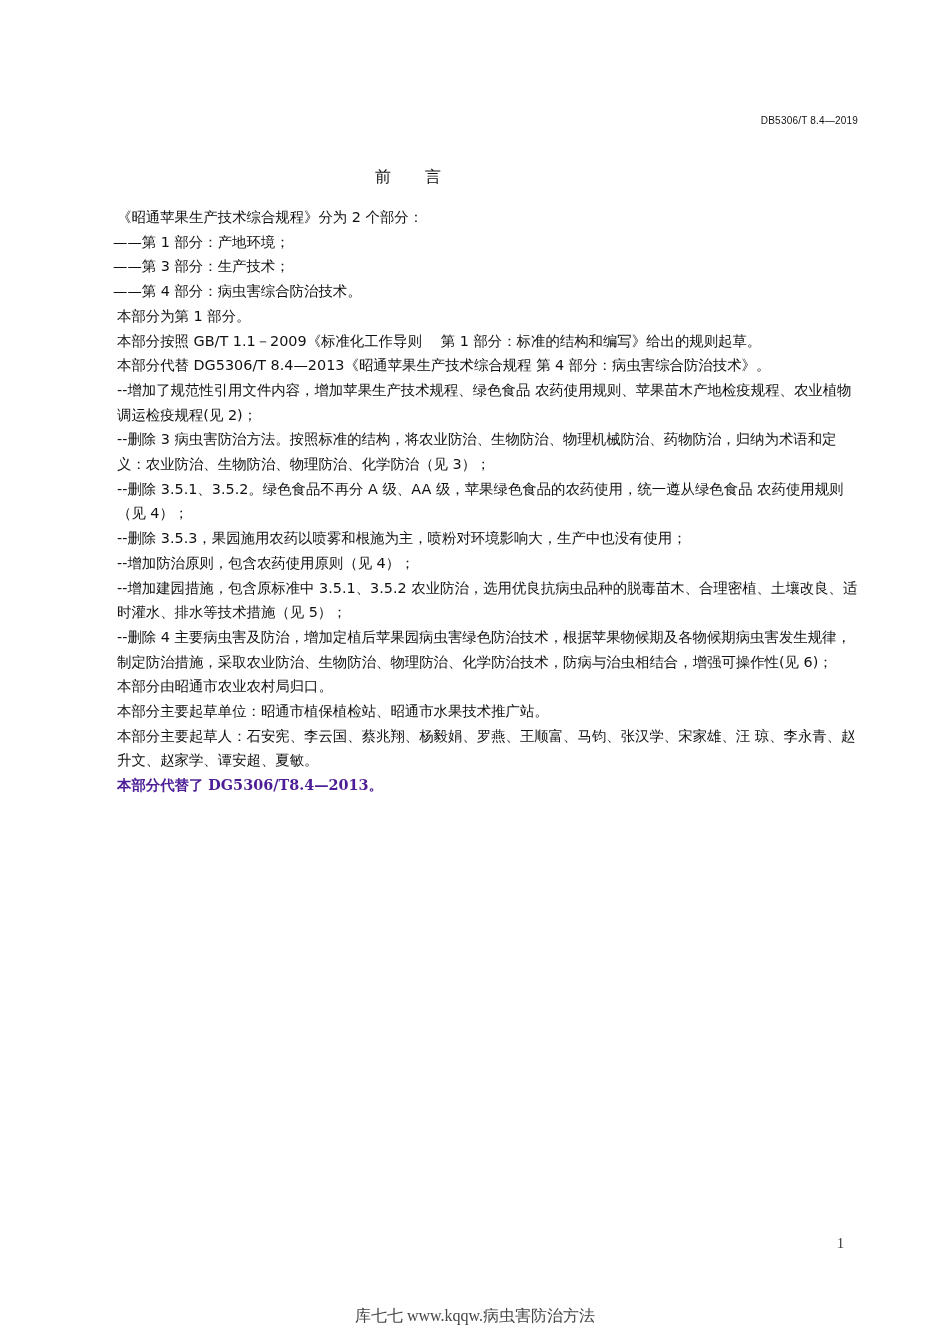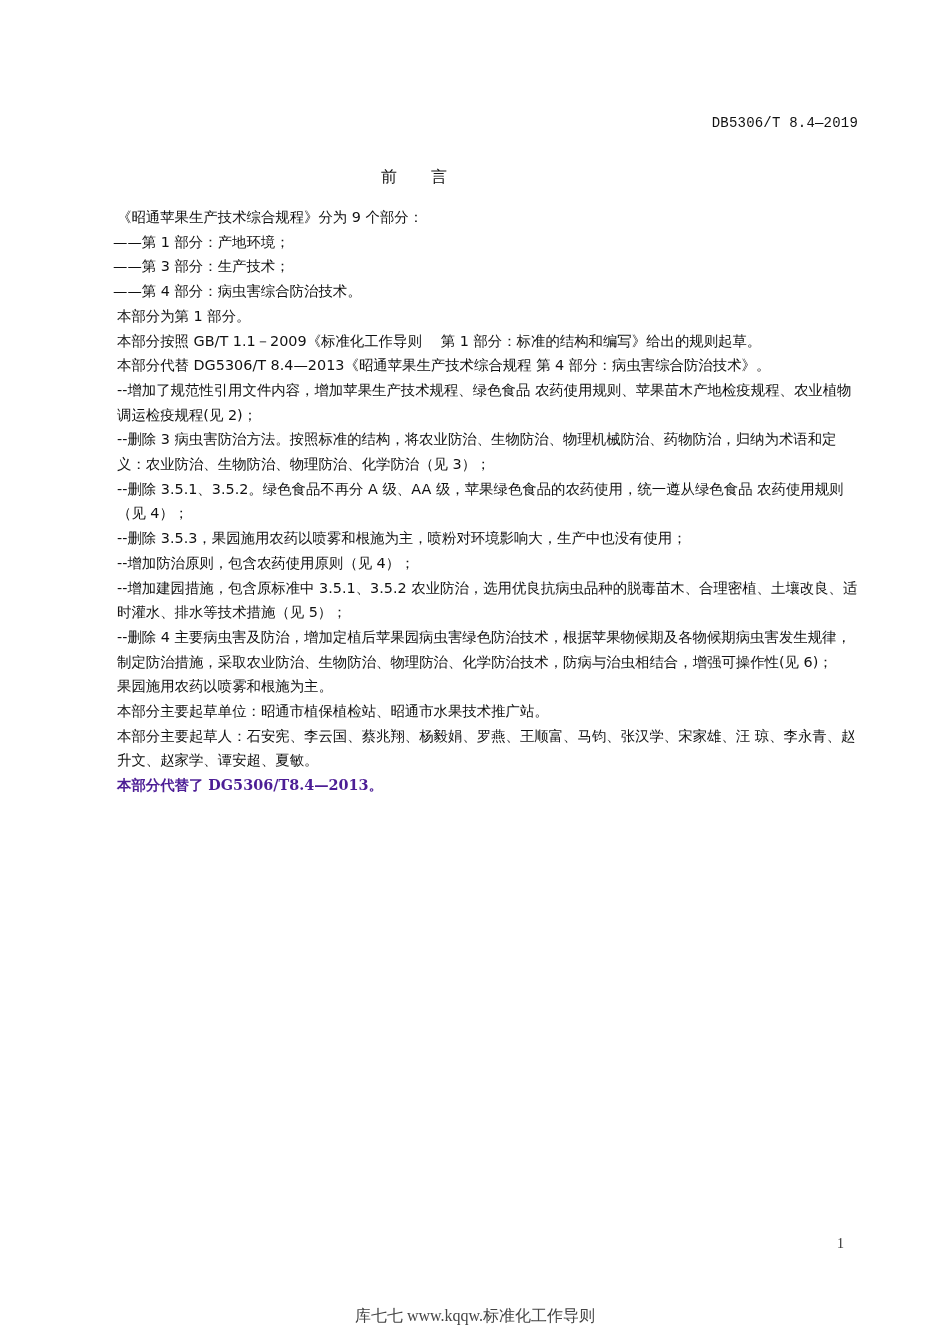--- a/index.html
+++ b/index.html
@@ -18,29 +18,29 @@
   .page {
     position: absolute;
     left: 0; top: 0;
     width: 950px; height: 1344px;
     background: #ffffff;
   }
   .doc-id {
     position: absolute;
     top: 115px;
     right: 92px;
-    font-family: Liberation Mono, monospace;
-    font-size: 14px;
+    font-family: Liberation Sans, sans-serif;
+    font-size: 10px;
     letter-spacing: 0.2px;
     color: #111;
   }
   .title {
     position: absolute;
     top: 167px;
-    left: 14px;
+    left: 8px;
     width: 800px;
     text-align: center;
     font-size: 16px;
     letter-spacing: 34px;
     text-indent: 34px;
     color: #111;
   }
   .body {
     position: absolute;
     top: 205px;
@@ -89,37 +89,37 @@
 </head>
 <body>
 
 <div class="page">
 
   <div class="doc-id">DB5306/T 8.4—2019</div>
 
   <div class="title">前言</div>
 
   <div class="body">
-    <span class="line">《昭通苹果生产技术综合规程》分为 9 个部分：</span>
+    <span class="line">《昭通苹果生产技术综合规程》分为 2 个部分：</span>
     <span class="line dash-item">——第 1 部分：产地环境；</span>
     <span class="line dash-item">——第 3 部分：生产技术；</span>
     <span class="line dash-item">——第 4 部分：病虫害综合防治技术。</span>
     <span class="line">本部分为第 1 部分。</span>
     <span class="line">本部分按照 GB/T 1.1－2009《标准化工作导则　 第 1 部分：标准的结构和编写》给出的规则起草。</span>
     <span class="line">本部分代替 DG5306/T 8.4—2013《昭通苹果生产技术综合规程 第 4 部分：病虫害综合防治技术》。</span>
     <span class="para">--增加了规范性引用文件内容，增加苹果生产技术规程、绿色食品 农药使用规则、苹果苗木产地检疫规程、农业植物调运检疫规程(见 2)；</span>
     <span class="para">--删除 3 病虫害防治方法。按照标准的结构，将农业防治、生物防治、物理机械防治、药物防治，归纳为术语和定义：农业防治、生物防治、物理防治、化学防治（见 3）；</span>
     <span class="para">--删除 3.5.1、3.5.2。绿色食品不再分 A 级、AA 级，苹果绿色食品的农药使用，统一遵从绿色食品 农药使用规则（见 4）；</span>
     <span class="para">--删除 3.5.3，果园施用农药以喷雾和根施为主，喷粉对环境影响大，生产中也没有使用；</span>
     <span class="para">--增加防治原则，包含农药使用原则（见 4）；</span>
     <span class="para">--增加建园措施，包含原标准中 3.5.1、3.5.2 农业防治，选用优良抗病虫品种的脱毒苗木、合理密植、土壤改良、适时灌水、排水等技术措施（见 5）；</span>
     <span class="para">--删除 4 主要病虫害及防治，增加定植后苹果园病虫害绿色防治技术，根据苹果物候期及各物候期病虫害发生规律，制定防治措施，采取农业防治、生物防治、物理防治、化学防治技术，防病与治虫相结合，增强可操作性(见 6)；</span>
-    <span class="line">果园施用农药以喷雾和根施为主。</span>
+    <span class="line">本部分由昭通市农业农村局归口。</span>
     <span class="line">本部分主要起草单位：昭通市植保植检站、昭通市水果技术推广站。</span>
     <span class="para">本部分主要起草人：石安宪、李云国、蔡兆翔、杨毅娟、罗燕、王顺富、马钧、张汉学、宋家雄、汪 琼、李永青、赵升文、赵家学、谭安超、夏敏。</span>
     <span class="line serif-note">本部分代替了 DG5306/T8.4—2013。</span>
   </div>
 
   <div class="page-number">1</div>
 
-  <div class="watermark">库七七 www.kqqw.标准化工作导则</div>
+  <div class="watermark">库七七 www.kqqw.病虫害防治方法</div>
 
 </div>
 
 </body></html>

